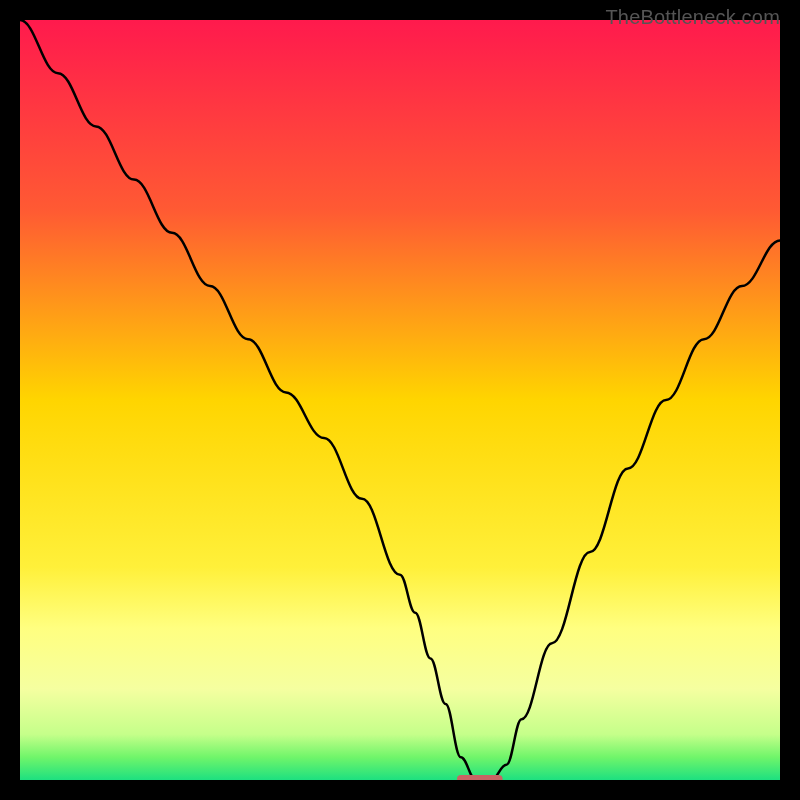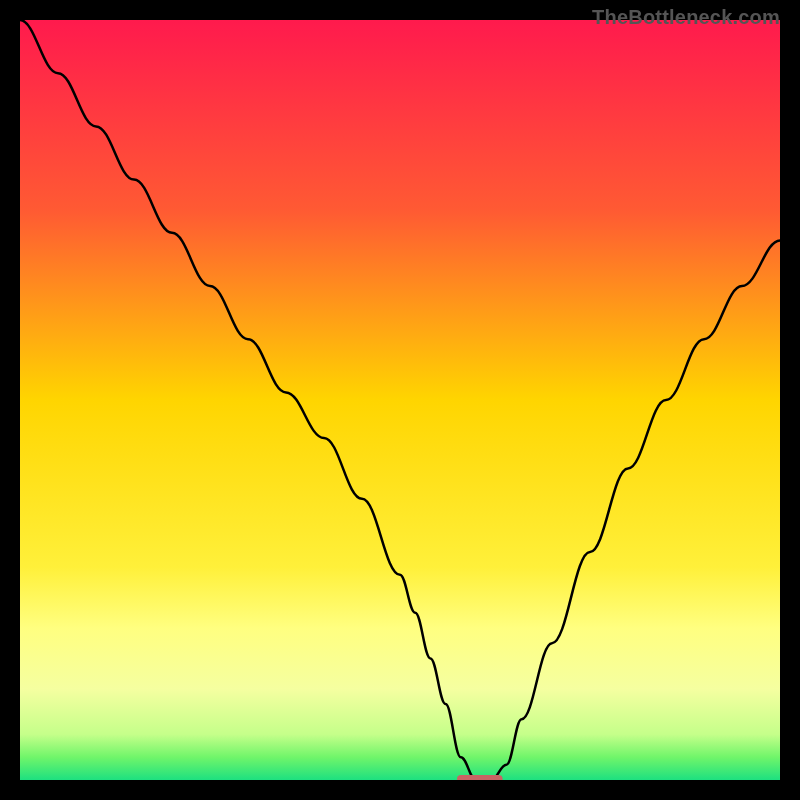--- a/index.html
+++ b/index.html
@@ -17,21 +17,21 @@
     top: 20px;
     width: 760px;
     height: 760px;
   }
   .watermark {
     position: absolute;
     top: 6px;
     right: 20px;
     color: #555;
     font-size: 20px;
-    font-weight: 700;
+    font-weight: 400;
     letter-spacing: 0.2px;
     z-index: 10;
   }
   svg { display: block; }
 </style>
 </head>
 <body>
 
 <div class="watermark">TheBottleneck.com</div>
 

